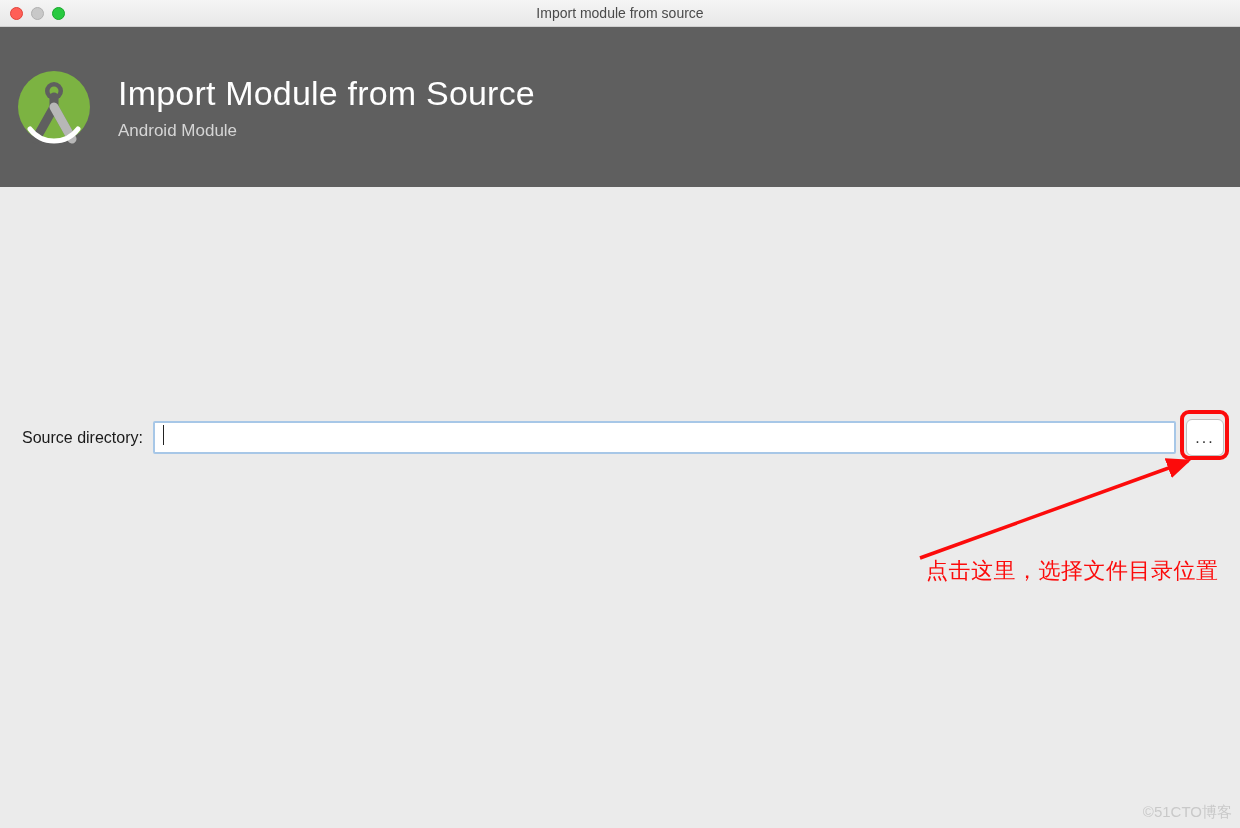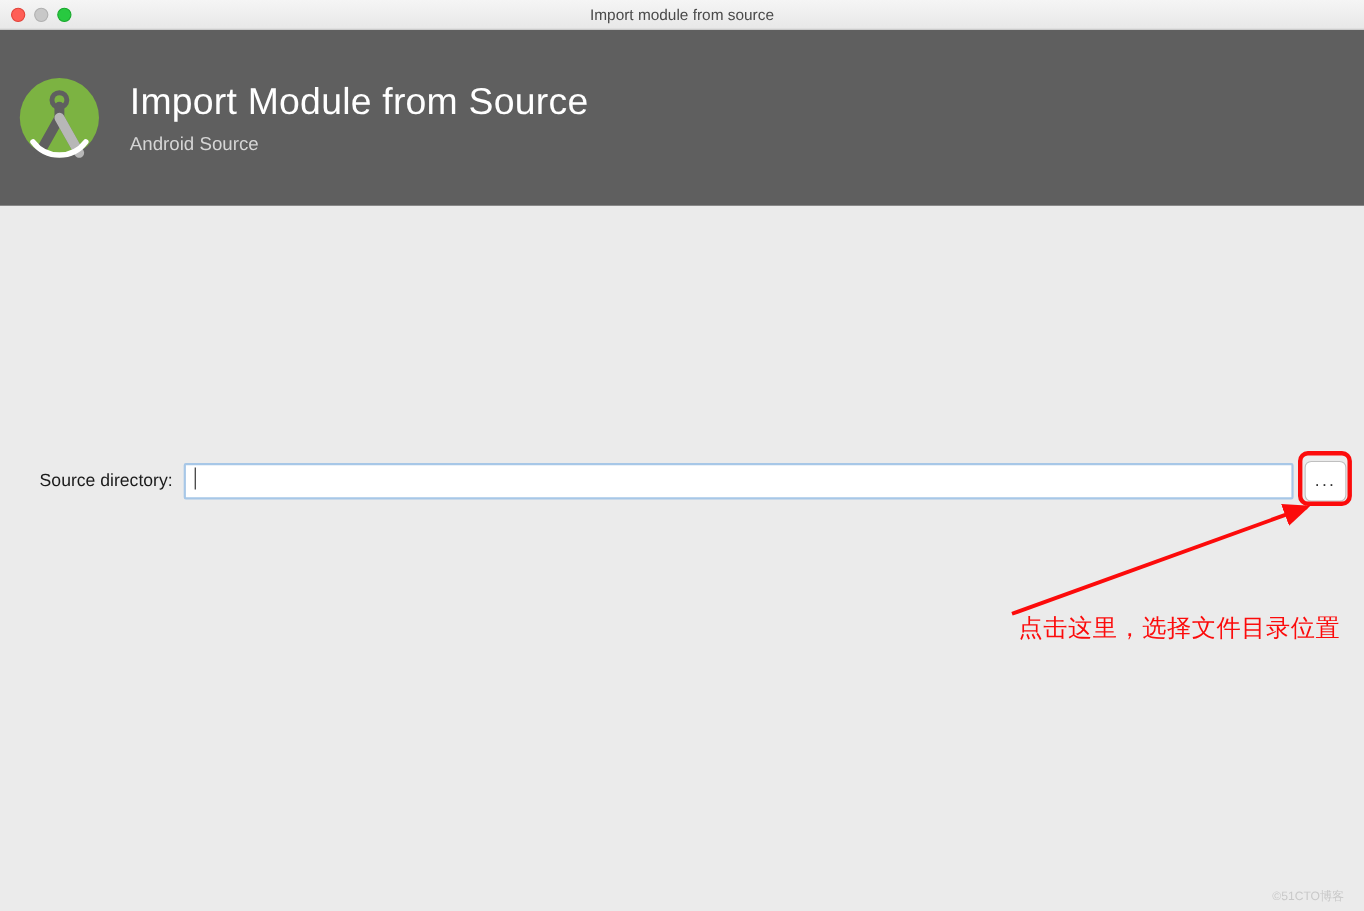--- a/index.html
+++ b/index.html
@@ -70,21 +70,20 @@
       font-size: 17px;
       font-weight: 400;
     }
     .content {
       padding-top: 232px;
       padding-left: 22px;
       padding-right: 16px;
       display: flex;
       align-items: center;
       gap: 10px;
-      margin-left: 14px;
     }
     .field-label {
       font-size: 16px;
       color: #1a1a1a;
     }
     .text-input {
       flex: 1;
       height: 33px;
       background: #ffffff;
       border: 2.5px solid #a7c7e7;
@@ -137,23 +136,23 @@
       top: 556px;
       left: 926px;
       color: #fc0b0b;
       font-size: 22px;
       font-family: "PingFang SC","Microsoft YaHei",sans-serif;
       pointer-events: none;
       letter-spacing:0.5px;
     }
     .watermark {
       position:absolute;
-      right:18px;
+      right:8px;
       bottom:6px;
-      font-size:11px;
+      font-size:15px;
       color:#c9c9c9;
       pointer-events:none;
     }
   </style>
 </head>
 <body>
 
 <div class="titlebar">
   <div class="traffic-lights">
     <div class="tl tl-close"></div>
@@ -170,21 +169,21 @@
       <circle cx="38" cy="22" r="9" fill="#5f5f5f"></circle>
       <circle cx="38" cy="22" r="4.5" fill="#7cb342"></circle>
       <path d="M 38 28 L 38 38 L 20 70" stroke="#5f5f5f" stroke-width="9" fill="none" stroke-linecap="round" stroke-linejoin="round"></path>
       <path d="M 38 38 L 56 70" stroke="#5f5f5f" stroke-width="9" fill="none" stroke-linecap="round"></path>
       <path d="M 38 38 L 56 70" stroke="#ffffff" stroke-width="9" fill="none" stroke-linecap="round" opacity="0.55"></path>
       <path d="M 14 60 A 30 30 0 0 0 62 60" stroke="#ffffff" stroke-width="5" fill="none" stroke-linecap="round"></path>
     </svg>
   </div>
   <div class="header-text">
     <h1>Import Module from Source</h1>
-    <div class="subtitle">Android Source</div>
+    <div class="subtitle">Android Module</div>
   </div>
 </div>
 
 <div class="content">
   <span class="field-label">Source directory:</span>
   <div class="text-input"><span class="caret"></span></div>
   <button class="browse-button">
     <span>...</span>
   </button>
 </div>

